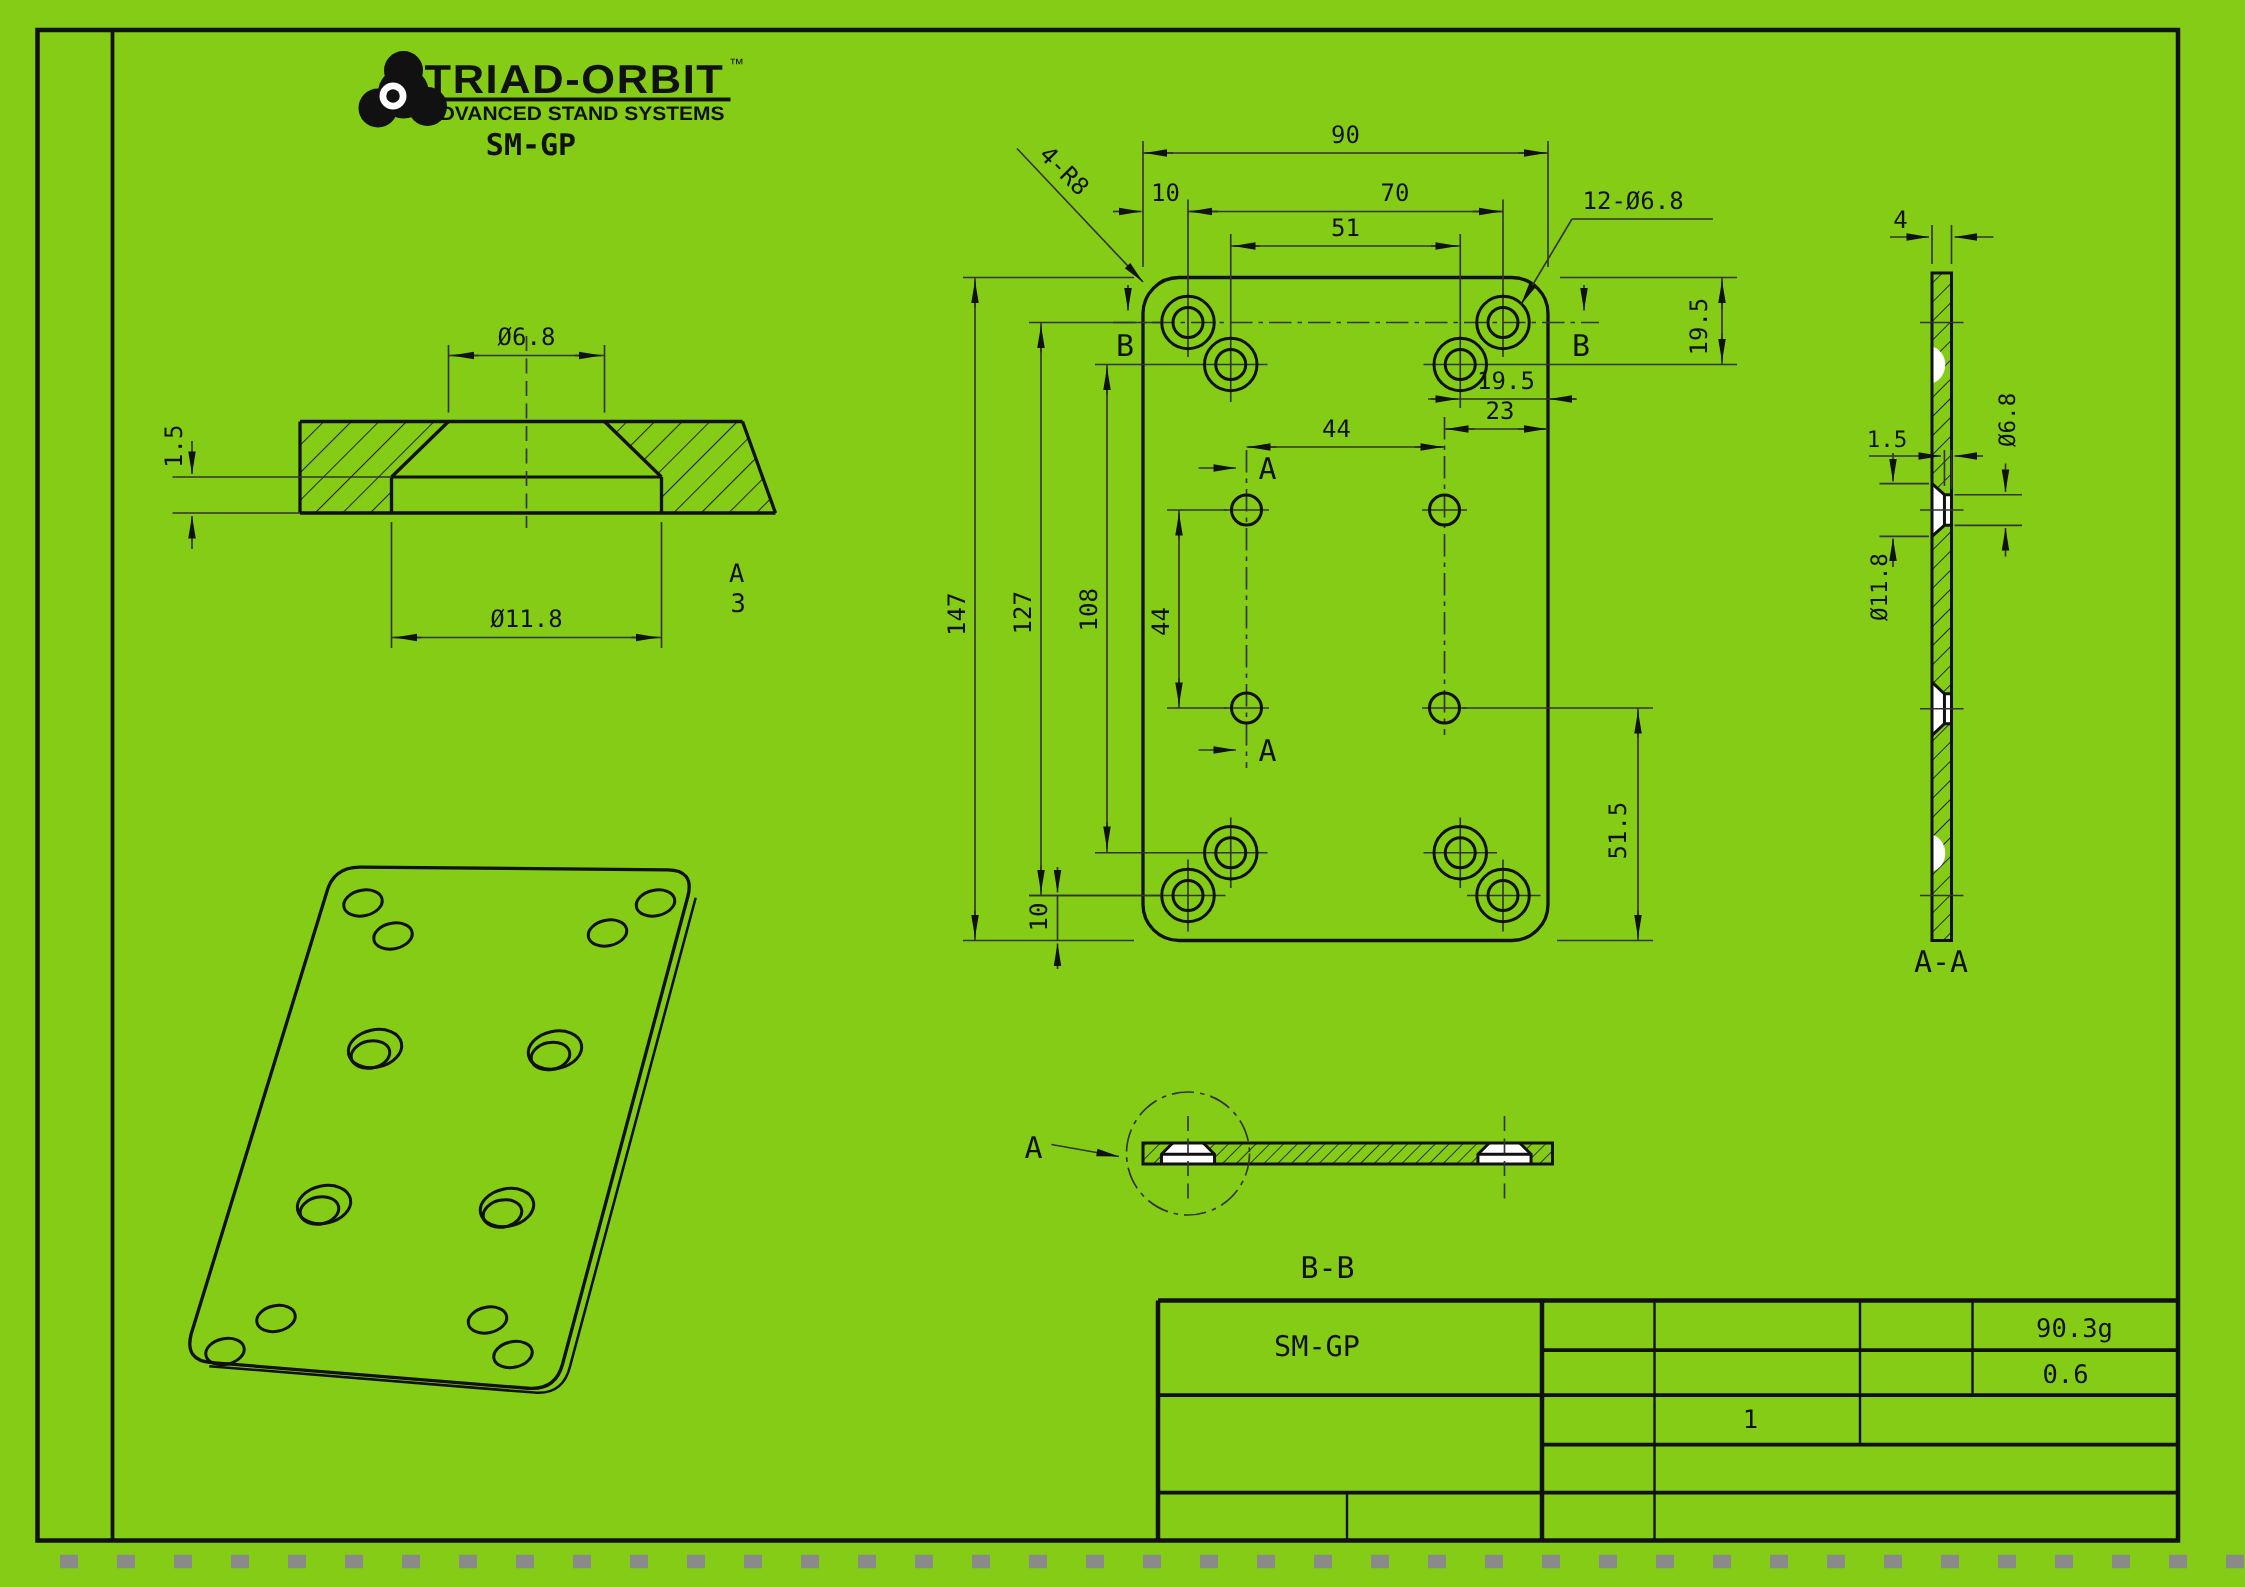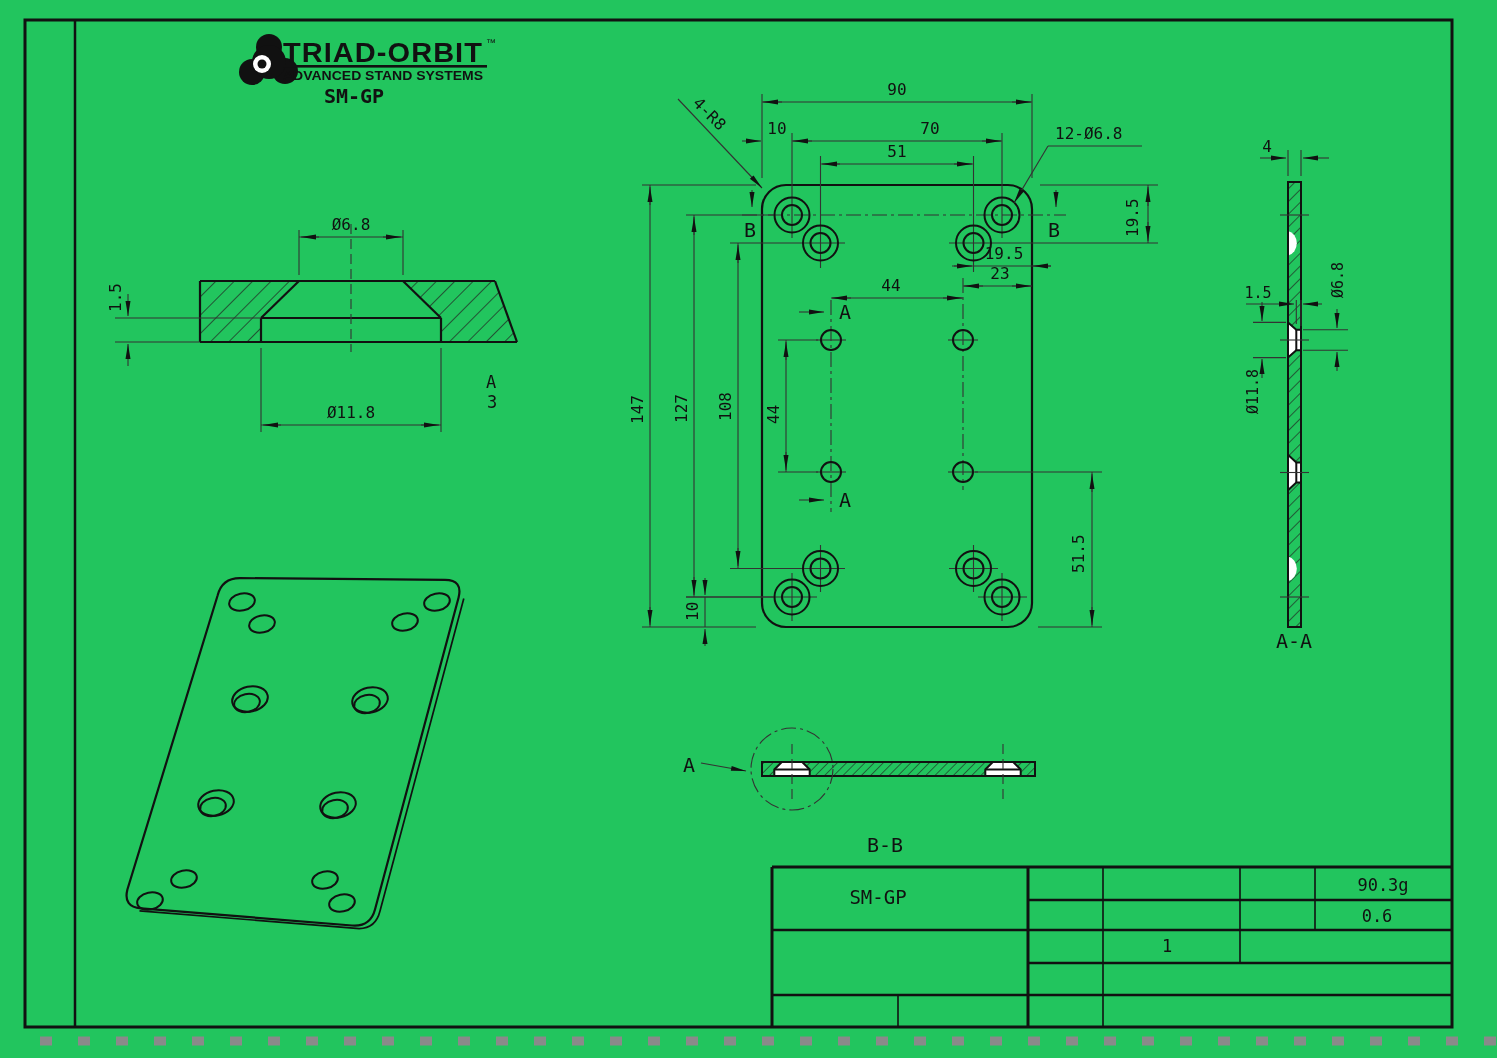--- a/index.html
+++ b/index.html
@@ -1,16 +1,16 @@
 <!DOCTYPE html>
 <html><head>
 <meta charset="utf-8">
 <style>
   html,body{margin:0;padding:0;background:#ffffff;}
-  #sheet{width:1497px;height:1058px;position:relative;background:#22c55e;}
+  #sheet{width:1497px;height:1058px;position:relative;background:#84cc16;}
   svg{display:block;}
   text{font-family:"DejaVu Sans Mono","Liberation Mono",monospace;fill:#111;}
   .dim{font-size:16px;}
   .dimS{font-size:15px;}
   .lbl{font-size:20px;}
   .lblS{font-size:17px;}
   .brand{font-family:"Liberation Sans",sans-serif;font-weight:bold;font-size:27px;letter-spacing:1px;}
   .tag{font-family:"Liberation Sans",sans-serif;font-weight:bold;font-size:13px;}
   .tm{font-family:"Liberation Sans",sans-serif;font-size:10px;}
   .model{font-size:20px;font-weight:bold;}

